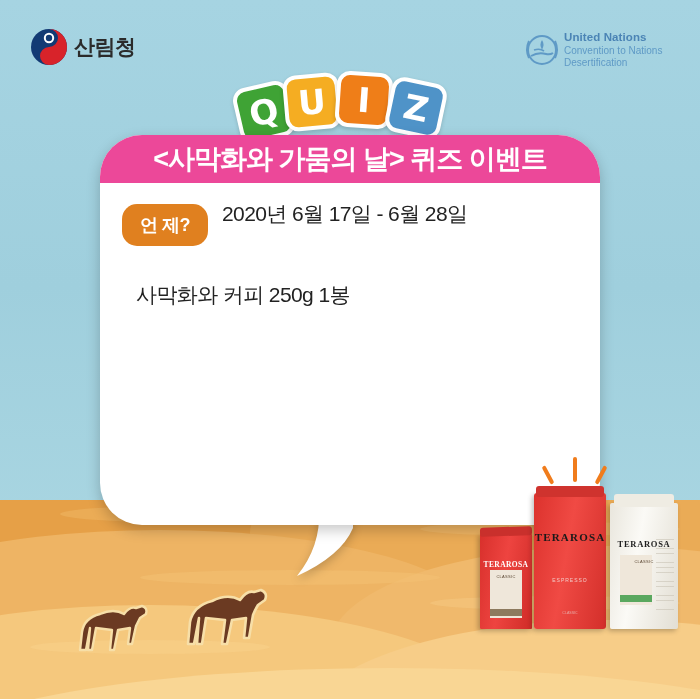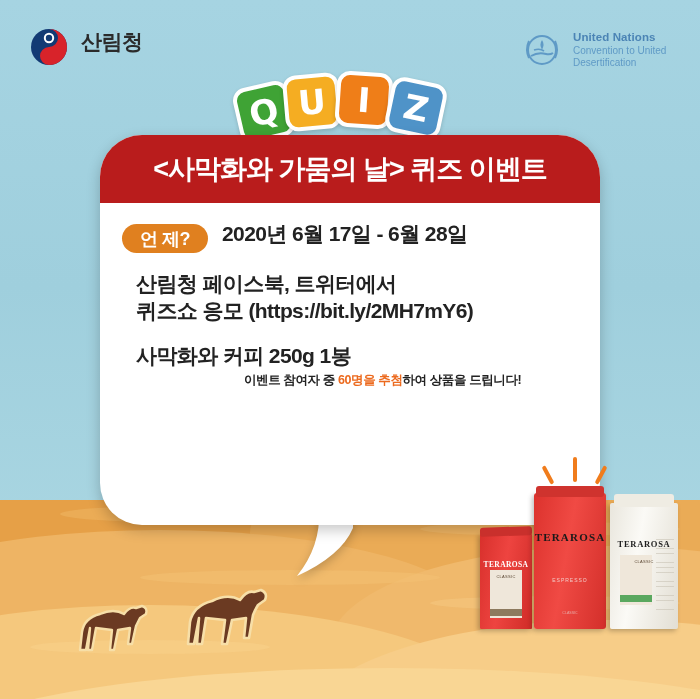--- a/index.html
+++ b/index.html
@@ -30,25 +30,25 @@
   .s2{left:420px;top:22px;width:260px;height:14px;background:#f2bd70;}
   .s3{left:140px;top:70px;width:300px;height:15px;background:#f3c274;}
   .s4{left:430px;top:96px;width:250px;height:14px;background:#f6ca82;}
   .s5{left:30px;top:140px;width:240px;height:14px;background:#f9d18c;}
 
   
   .camel{position:absolute;}
   .camel svg{display:block;}
 
   
-  .logo-forest{position:absolute;left:30px;top:28px;display:flex;align-items:flex-start;gap:13px;}
+  .logo-forest{position:absolute;left:30px;top:28px;display:flex;align-items:center;gap:6px;}
   .logo-forest .mark{width:38px;height:38px;}
   .logo-forest .txt{font-size:21px;font-weight:bold;color:#2b2b2b;letter-spacing:-.5px;}
 
-  .logo-un{position:absolute;left:520px;top:28px;display:flex;align-items:center;gap:9px;}
+  .logo-un{position:absolute;left:520px;top:28px;display:flex;align-items:center;}
   .logo-un .mark{width:44px;height:44px;}
   .logo-un .un-txt{line-height:1.18;}
   .logo-un .un-1{font-size:11.5px;font-weight:bold;color:#4b84b5;letter-spacing:.1px;}
   .logo-un .un-2{font-size:10px;color:#5f9ac6;}
 
   
   .quiz{position:absolute;left:236px;top:68px;width:228px;height:72px;}
   .tile{position:absolute;width:56px;height:56px;border-radius:13px;
         border:4px solid #ffffff;box-sizing:border-box;
         display:flex;align-items:center;justify-content:center;
@@ -56,34 +56,34 @@
         box-shadow:0 2px 4px rgba(0,0,0,.18);font-family:"DejaVu Sans",sans-serif;}
   .t-q{left:0px;  top:16px; background:#3fa335; transform:rotate(-13deg);}
   .t-u{left:48px; top:6px;  background:#f5ad22; transform:rotate(-5deg);}
   .t-i{left:100px;top:4px;  background:#ef7e18; transform:rotate(4deg);}
   .t-z{left:152px;top:12px; background:#4f93c8; transform:rotate(12deg);}
 
   
   .card{position:absolute;left:100px;top:135px;width:500px;height:390px;
         background:#ffffff;border-radius:42px;
         box-shadow:0 5px 14px rgba(0,0,0,.22);overflow:hidden;}
-  .card-head{height:68px;background:#b91c1c;display:flex;align-items:center;justify-content:center;}
+  .card-head{height:48px;background:#ec4899;display:flex;align-items:center;justify-content:center;}
   .card-head .title{color:#fff;font-size:27px;font-weight:bold;letter-spacing:-1px;}
 
   .tail{position:absolute;left:291px;top:510px;width:64px;height:72px;
         filter:drop-shadow(0 4px 5px rgba(0,0,0,.2));}
 
   
   .rows{padding:18px 0 0 22px;}
   .row{display:flex;align-items:flex-start;margin-bottom:9px;}
-  .badge{flex:0 0 auto;min-width:86px;height:29px;border-radius:15px;background:#e0801f;
+  .badge{flex:0 0 auto;min-width:86px;height:42px;border-radius:15px;background:#e0801f;
          color:#fff;font-size:18px;font-weight:bold;letter-spacing:-.5px;
          display:flex;align-items:center;justify-content:center;margin-top:3px;
          padding:0 9px;box-sizing:border-box;}
-  .val{margin-left:14px;font-size:21px;color:#222;font-weight:700;letter-spacing:-.6px;line-height:1.28;}
+  .val{margin-left:14px;font-size:21px;color:#222;font-weight:400;letter-spacing:-.6px;line-height:1.28;}
   .row.prize{margin-bottom:0;}
   .note{margin-left:122px;margin-top:2px;font-size:12.5px;font-weight:bold;color:#222;letter-spacing:-.4px;}
   .note .hl{color:#ec6a1e;}
 
   
   .coffee{position:absolute;left:472px;top:455px;width:228px;height:175px;}
   .spark{position:absolute;background:#f07c1c;border-radius:2px;}
   .sp1{left:74px;top:10px;width:4px;height:20px;transform:rotate(-28deg);}
   .sp2{left:101px;top:2px;width:4px;height:25px;}
   .sp3{left:127px;top:10px;width:4px;height:20px;transform:rotate(28deg);}
@@ -169,21 +169,21 @@
         <circle cx="22" cy="22" r="14" fill="none" stroke="#5f9ac6" stroke-width="2"></circle>
         <path d="M9 30 Q5 22 9 13" fill="none" stroke="#5f9ac6" stroke-width="2"></path>
         <path d="M35 30 Q39 22 35 13" fill="none" stroke="#5f9ac6" stroke-width="2"></path>
         <path d="M11 28 Q18 24 26 26 Q30 27 33 25" fill="none" stroke="#5f9ac6" stroke-width="2"></path>
         <path d="M22 12 Q25 16 22 22 Q19 16 22 12 Z" fill="#5f9ac6"></path>
         <path d="M14 22 Q20 20 24 23" fill="none" stroke="#5f9ac6" stroke-width="1.6"></path>
       </svg>
     </span>
     <span class="un-txt">
       <div class="un-1">United Nations</div>
-      <div class="un-2">Convention to United</div>
+      <div class="un-2">Convention to Nations</div>
       <div class="un-2">Desertification</div>
     </span>
   </div>
 
   <div class="quiz">
     <div class="tile t-q">Q</div>
     <div class="tile t-u">U</div>
     <div class="tile t-i">I</div>
     <div class="tile t-z">Z</div>
   </div>
@@ -203,34 +203,29 @@
 
       <div class="row">
         <span class="badge">언  제?</span>
         <span class="val">2020년 6월 17일 - 6월 28일</span>
       </div>
 
       <div class="row">
       </div>
 
       <div class="row">
-        <span class="val">
-          <div>산림청 페이스북, 트위터에서</div>
-          <div>퀴즈쇼 응모 (https://bit.ly/2MH7mY6)</div>
-        </span>
       </div>
 
       <div class="row">
       </div>
 
       <div class="row prize">
         <span class="val">사막화와 커피 250g 1봉</span>
       </div>
 
-      <div class="note"><span>이벤트 참여자 중 </span><span class="hl">60명을 추첨</span><span>하여 상품을 드립니다!</span></div>
     </div>
   </div>
 
   <div class="coffee">
     <span class="spark sp1"></span>
     <span class="spark sp2"></span>
     <span class="spark sp3"></span>
 
     <div class="bag bag-s">
       <span class="top"></span>

